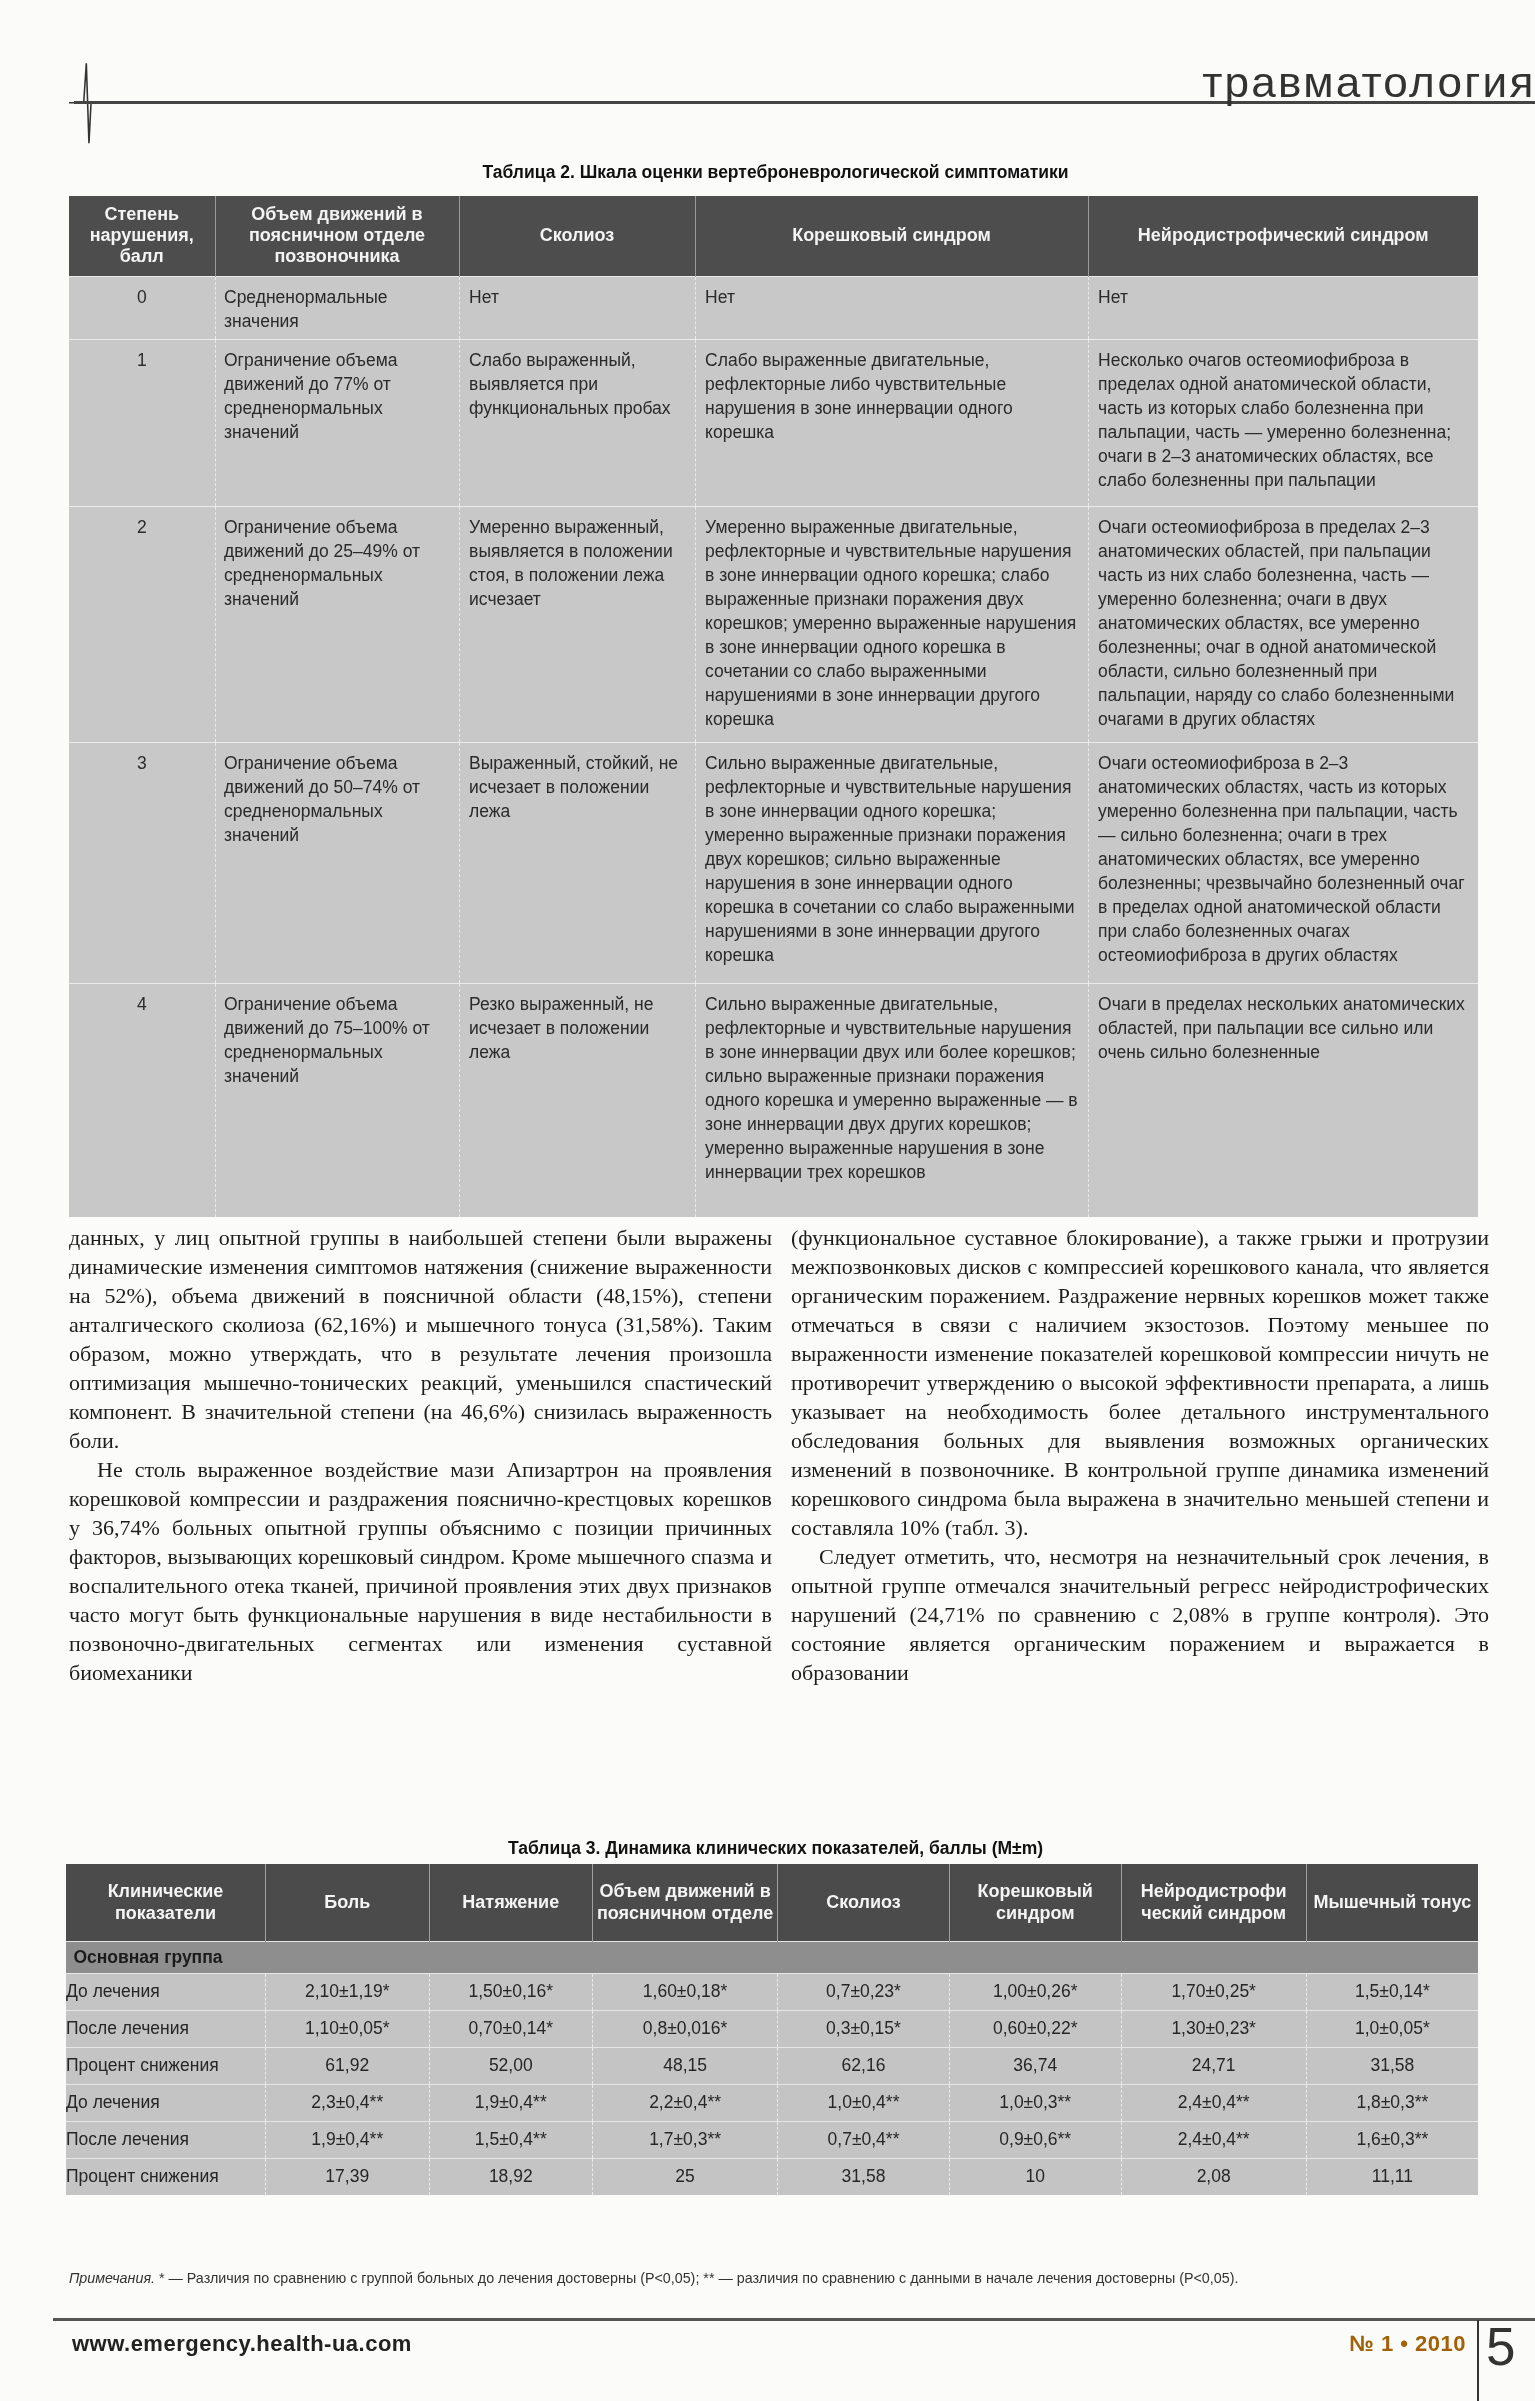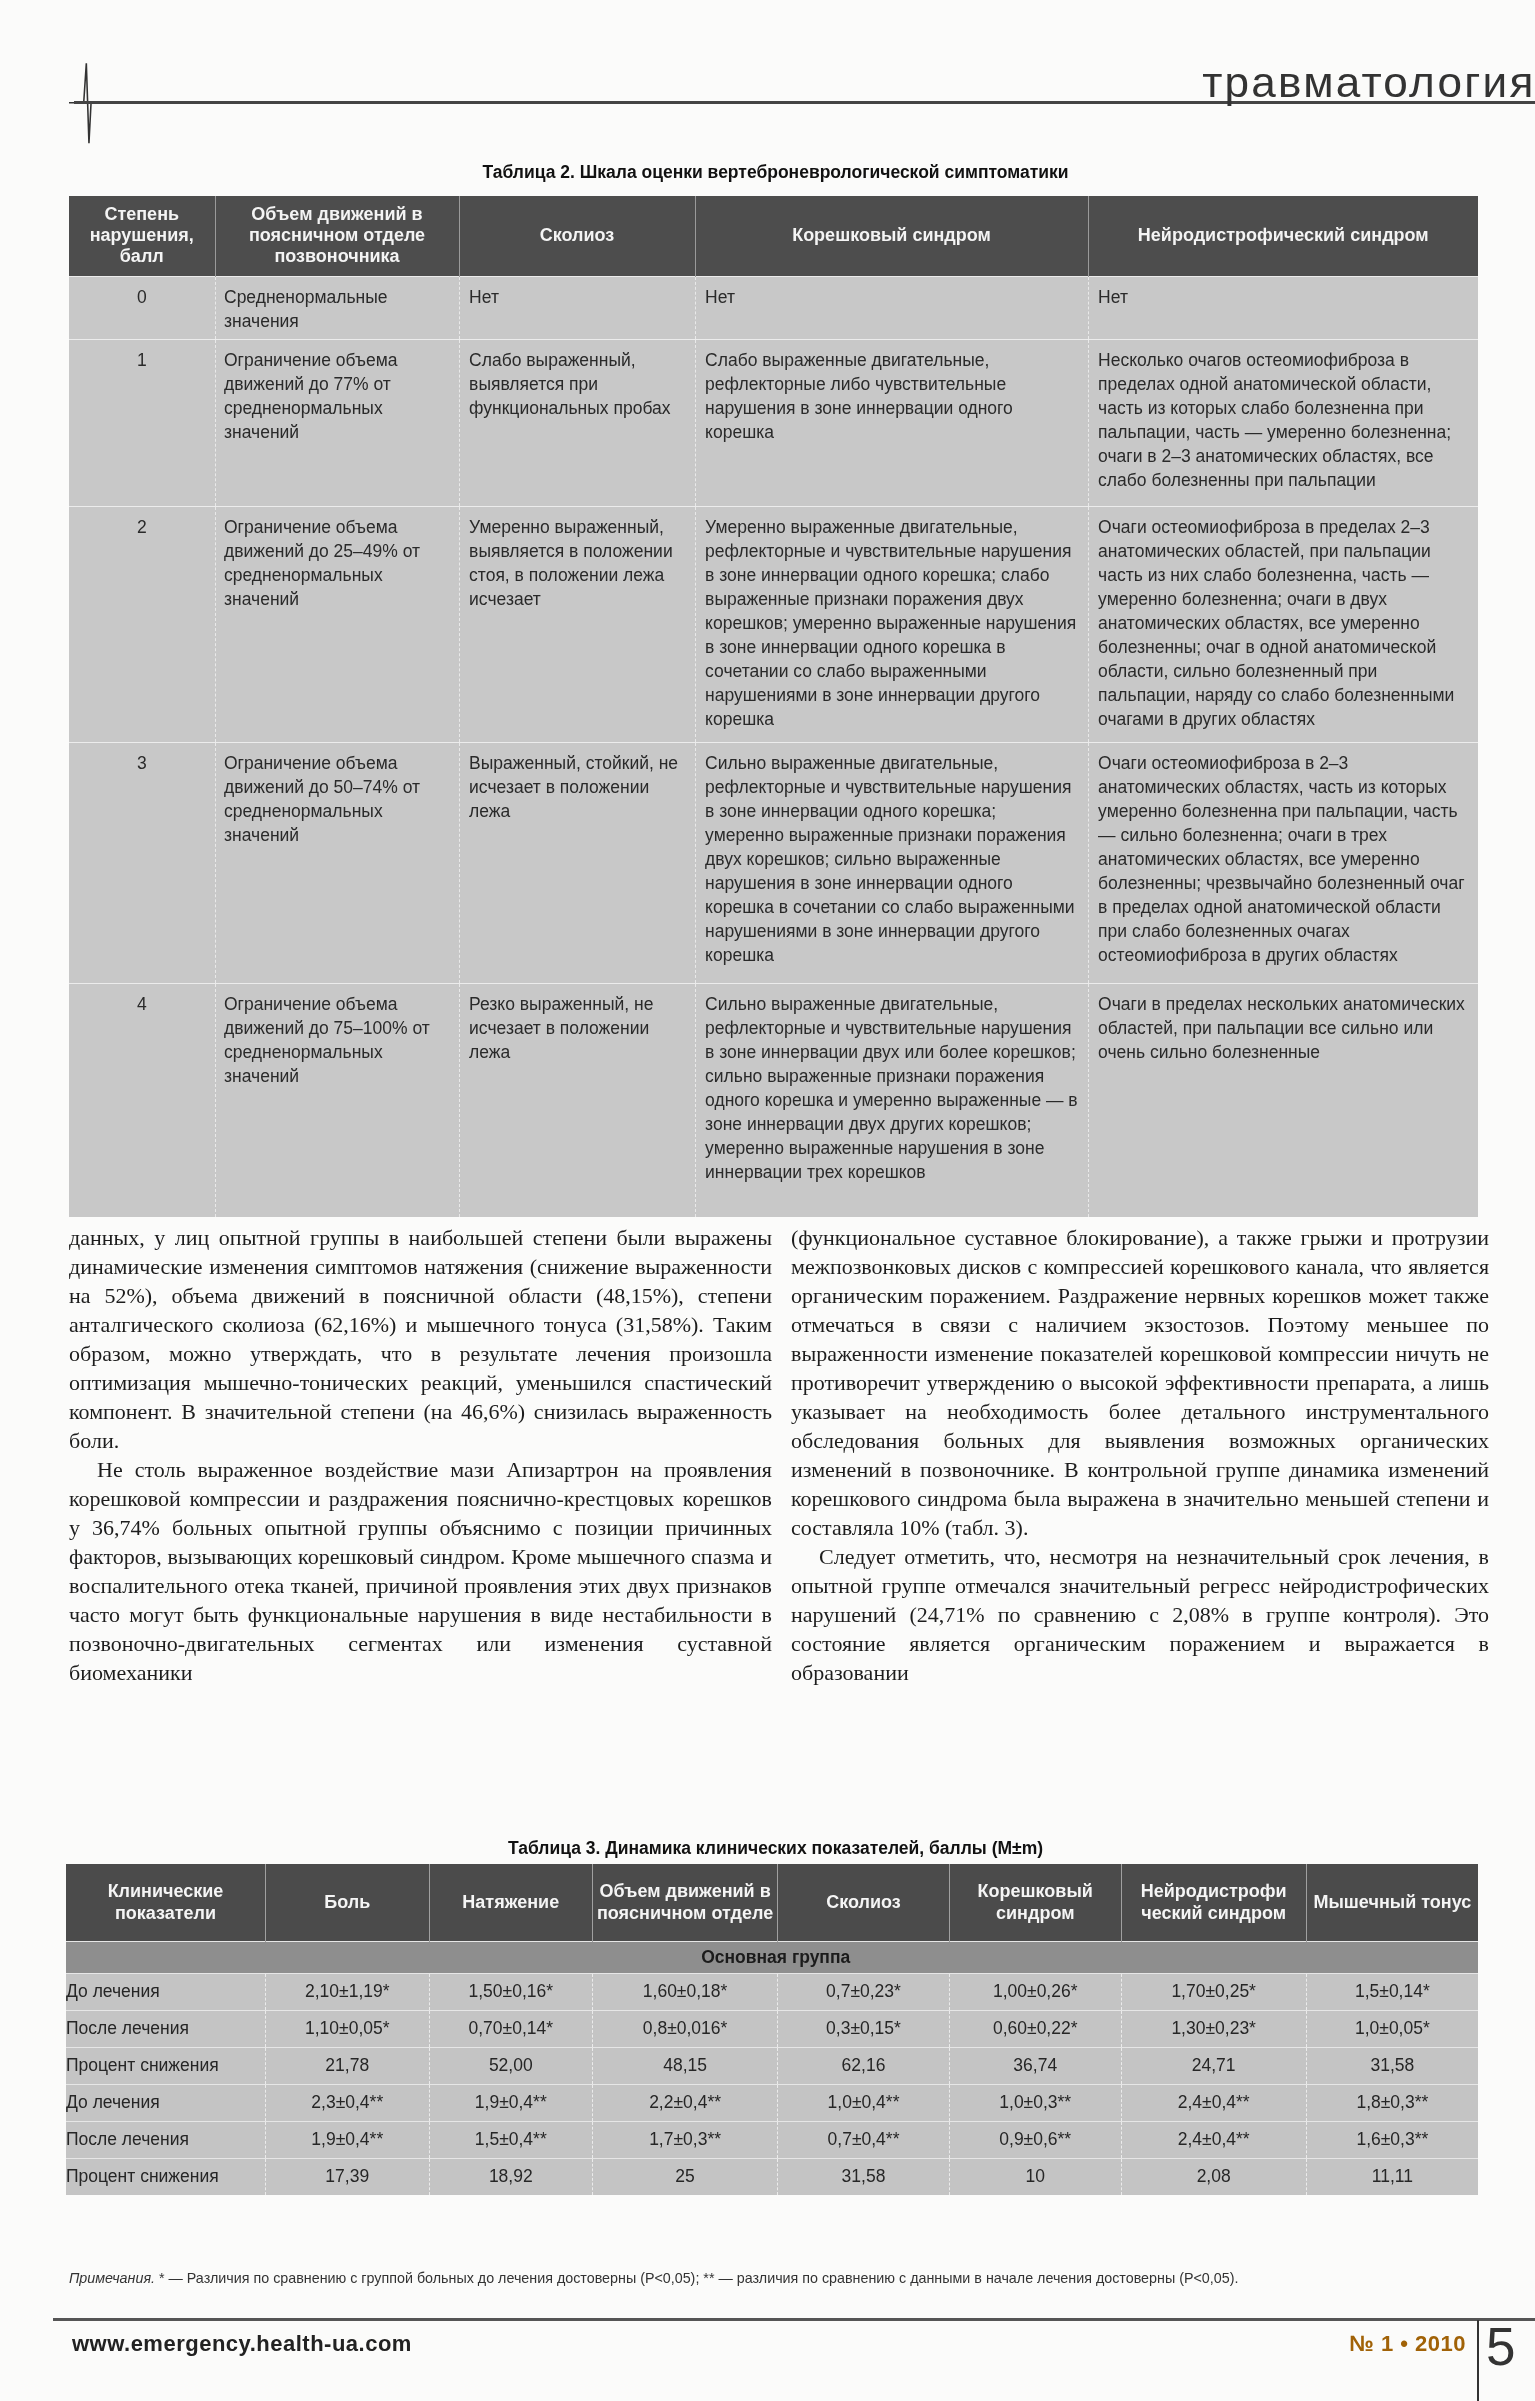--- a/index.html
+++ b/index.html
@@ -31,21 +31,21 @@
   .col-right { left: 791px; top: 1223px; width: 698px; }
 
   
   .t3-caption { top: 1838px; left: 74px; right: 58px; font-size: 17.5px; }
   .t3 { position: absolute; left: 66px; top: 1864px; width: 1412px; border-collapse: collapse; table-layout: fixed; }
   .t3 th { background: #4b4b4b; color: #f5f5f5; font-weight: bold; font-size: 18px; line-height: 22px; height: 77px; padding: 2.1px 3.2px; border-right: 1.1px solid #a0a0a0; text-align: center; vertical-align: middle; }
   .t3 th:last-child { border-right: none; }
   .t3 td { font-size: 17.5px; height: 37px; color: #262626; text-align: center; vertical-align: middle; background: #c4c4c4; border-right: 1.1px dashed #ebebeb; border-top: 1.6px solid #e6e6e6; }
   .t3 td:first-child { text-align: left; padding-left: 0; }
   .t3 td:last-child { border-right: none; }
-  .t3 tr.group td { background: #8e8e8e; font-weight: bold; text-align: center; padding-left: 7.4px; height: 32px; color: #1b1b1b; border-right: none; }
+  .t3 tr.group td { background: #8e8e8e; font-weight: bold; text-align: left; padding-left: 7.4px; height: 32px; color: #1b1b1b; border-right: none; }
 
   .notes { position: absolute; left: 69px; top: 2270px; width: 1433px; font-size: 14.3px; color: #333; }
   .notes .lead { font-style: italic; }
 
   
   .footer-rule { position: absolute; left: 53px; right: 0; top: 2318px; height: 2.7px; background: #555; }
   .footer-divider { position: absolute; left: 1477px; top: 2320px; width: 1.6px; height: 81px; background: #333; }
   .site-url { position: absolute; left: 72px; top: 2331px; font-size: 22px; font-weight: bold; color: #222; letter-spacing: 0.5px; }
   .issue { position: absolute; right: 69px; top: 2331px; font-size: 22px; font-weight: bold; color: #a16207; letter-spacing: 0.5px; }
   .page-num { position: absolute; left: 1486px; top: 2318px; font-size: 53px; color: #333; font-weight: 300; line-height: 58px; }
@@ -168,21 +168,21 @@
         <td>1,10±0,05*</td>
         <td>0,70±0,14*</td>
         <td>0,8±0,016*</td>
         <td>0,3±0,15*</td>
         <td>0,60±0,22*</td>
         <td>1,30±0,23*</td>
         <td>1,0±0,05*</td>
       </tr>
       <tr>
         <td>Процент снижения</td>
-        <td>21,78</td>
+        <td>61,92</td>
         <td>52,00</td>
         <td>48,15</td>
         <td>62,16</td>
         <td>36,74</td>
         <td>24,71</td>
         <td>31,58</td>
       </tr>
       <tr>
         <td>До лечения</td>
         <td>2,3±0,4**</td>

